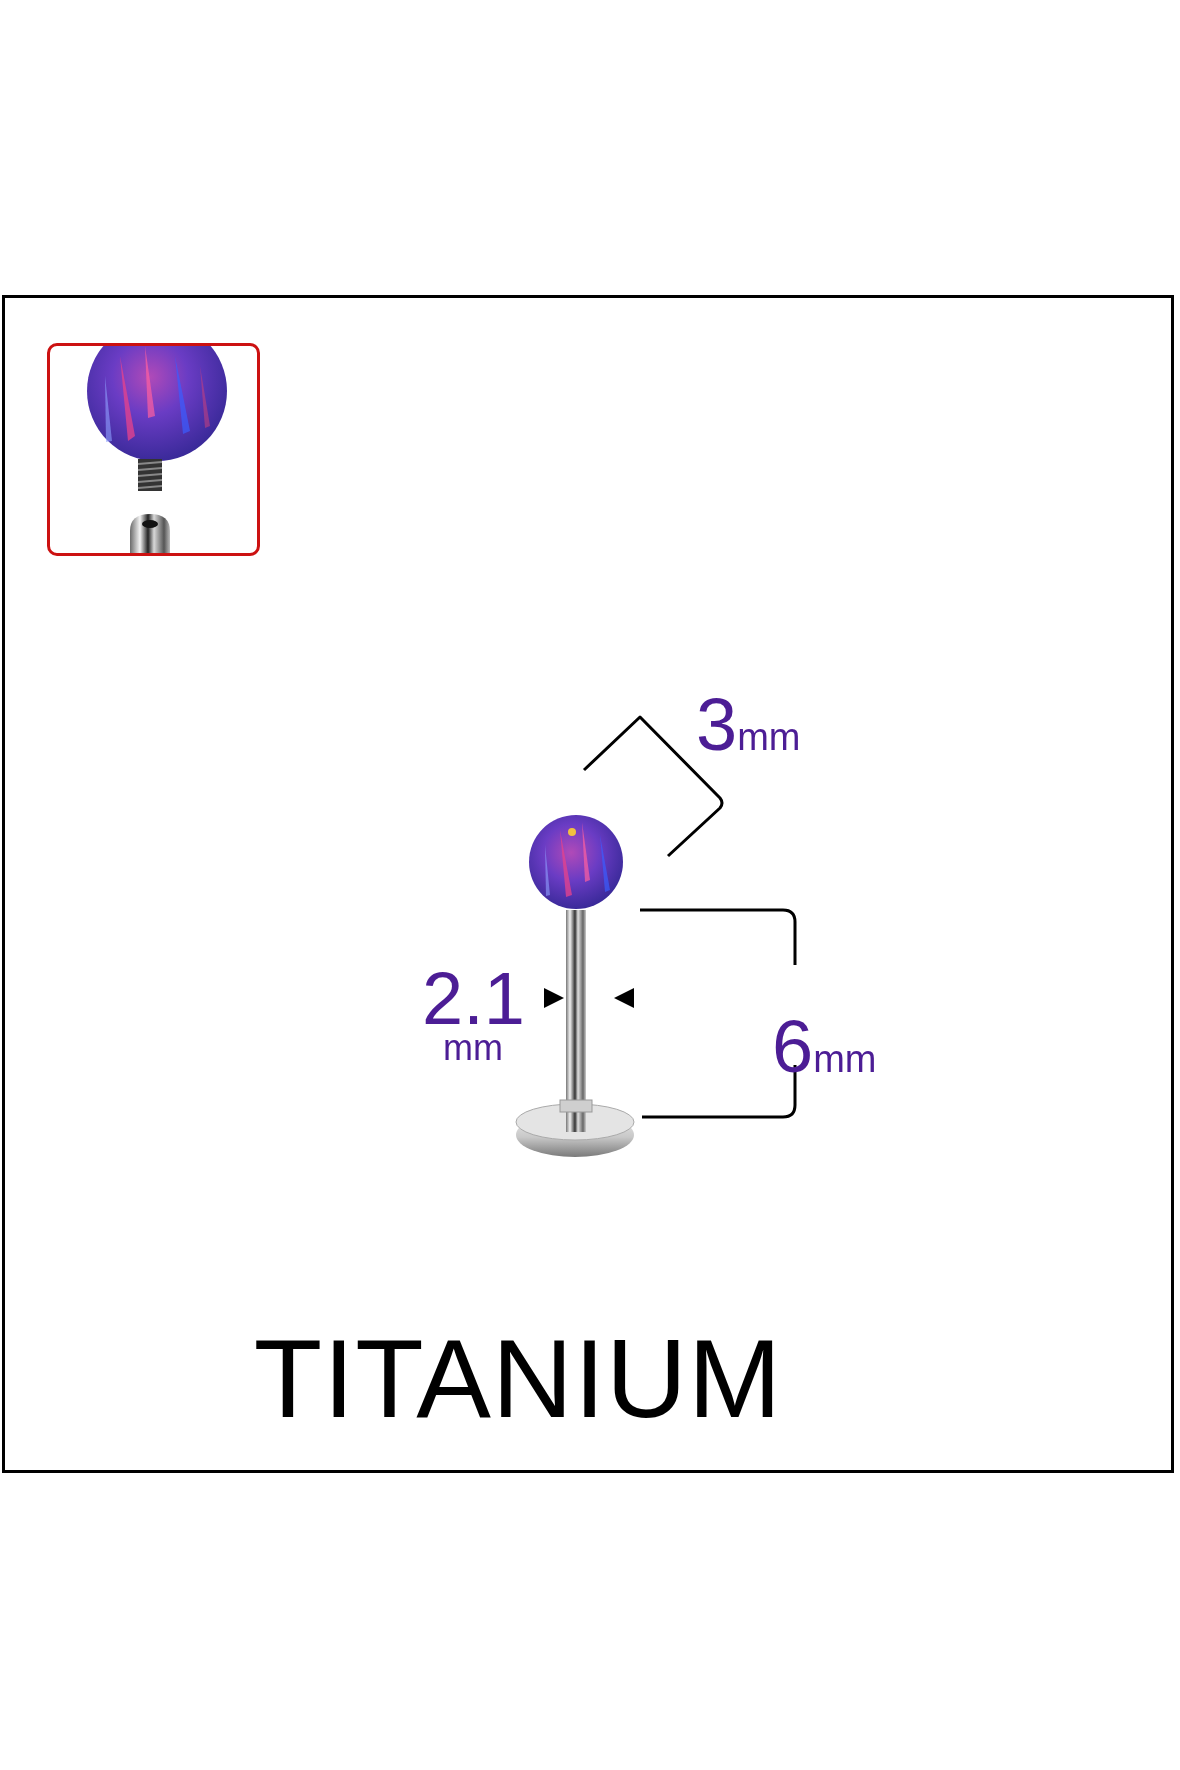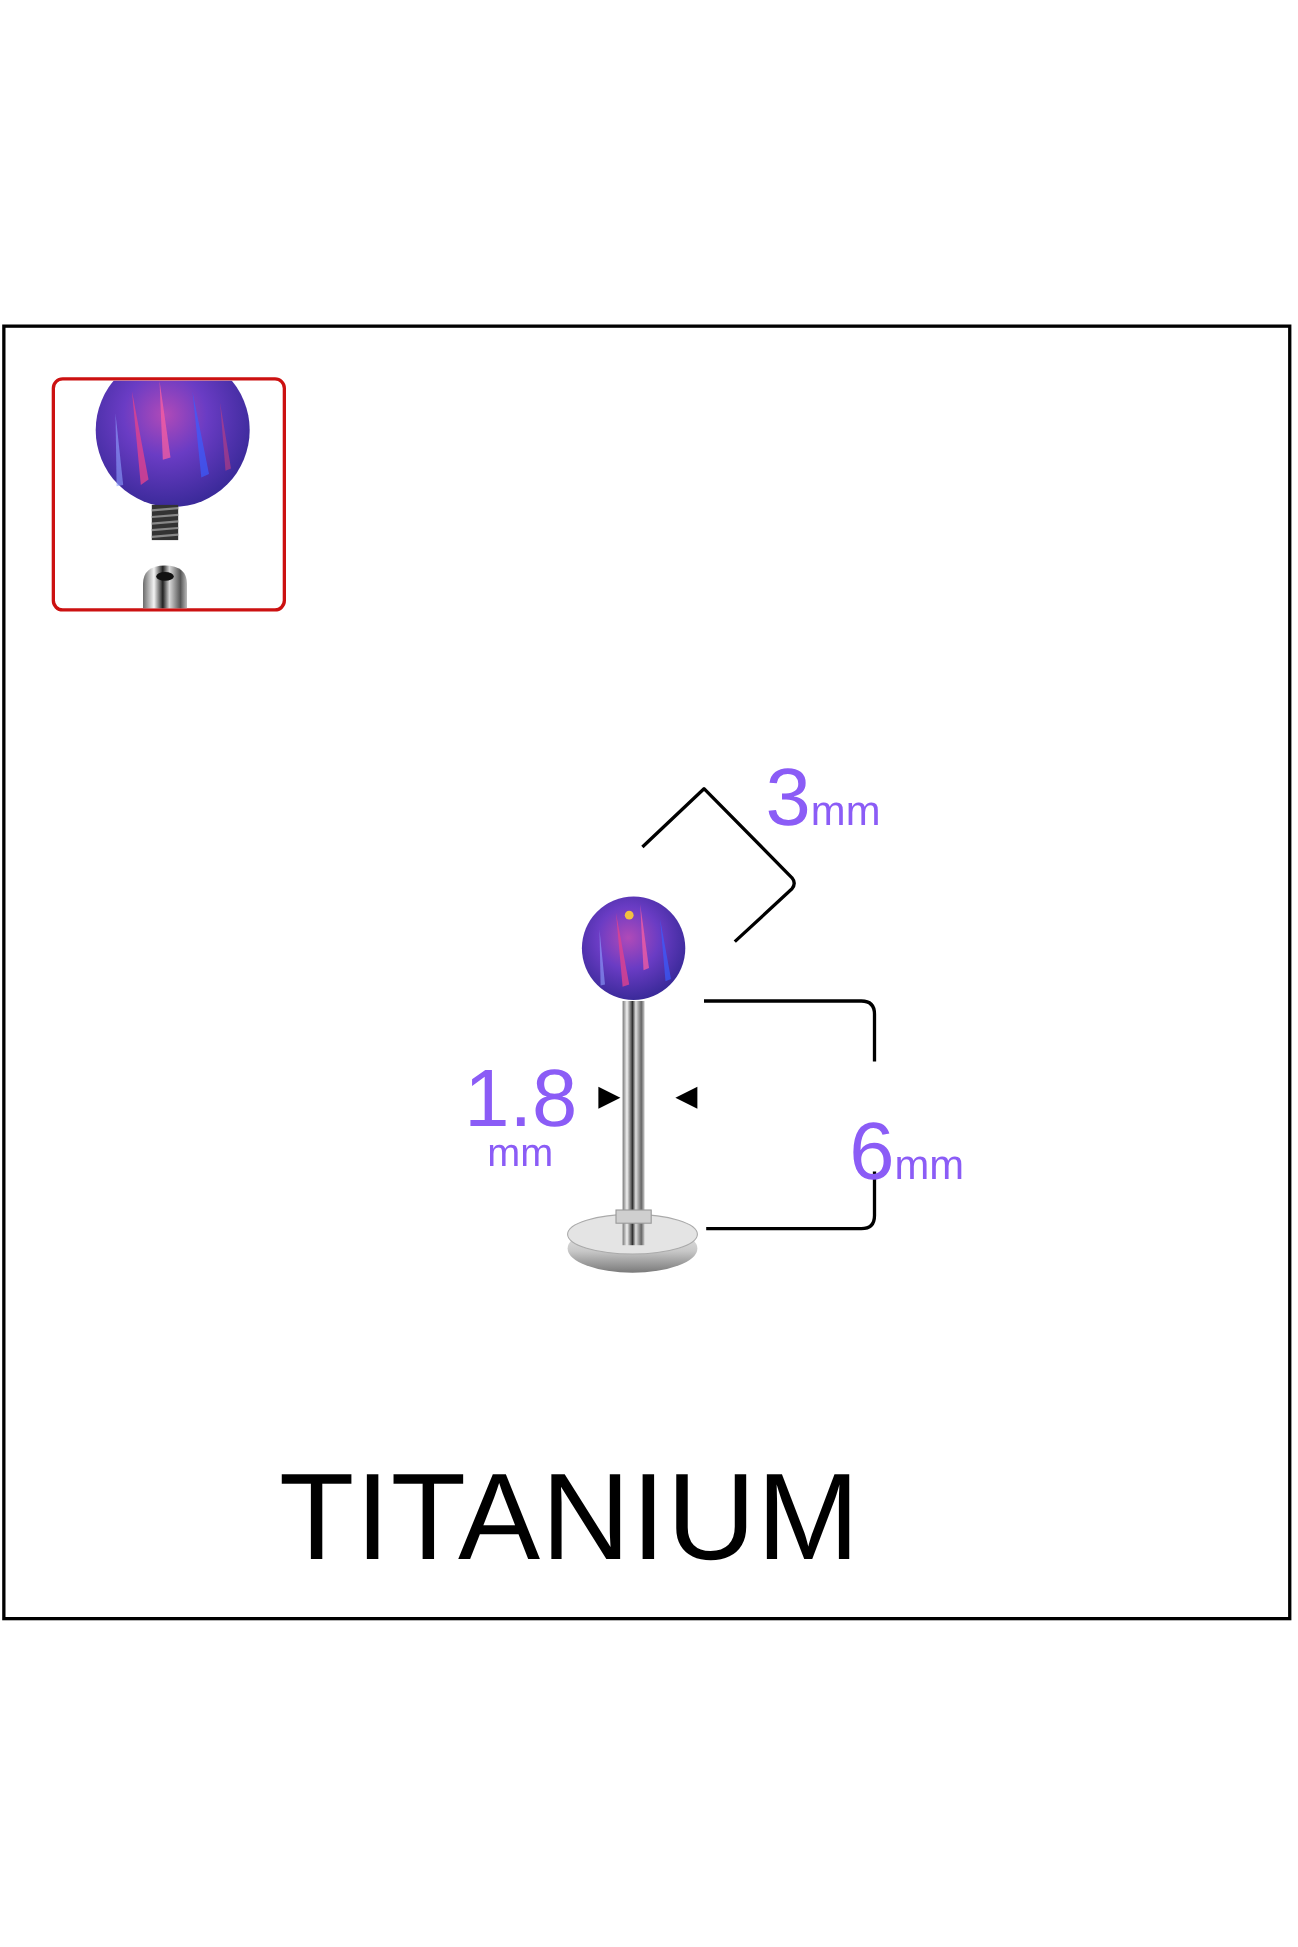--- a/index.html
+++ b/index.html
@@ -1,20 +1,20 @@
 <!DOCTYPE html>
 <html><head>
 <meta charset="utf-8">
 <style>
   html, body { margin:0; padding:0; background:#ffffff; }
   body { width:1180px; height:1770px; position:relative; overflow:hidden; font-family:"Liberation Sans", sans-serif; }
   .frame { position:absolute; left:2px; top:295px; width:1172px; height:1178px; border:3px solid #000; box-sizing:border-box; background:#fff; }
   .inset { position:absolute; left:47px; top:343px; width:213px; height:213px; border:3px solid #cc1111; border-radius:10px; box-sizing:border-box; overflow:hidden; background:#fff; }
   .product-svg { position:absolute; left:0; top:0; }
-  .lbl { position:absolute; color:#8b5cf6; line-height:1; white-space:nowrap; }
+  .lbl { position:absolute; color:#4c1d95; line-height:1; white-space:nowrap; }
   .big { font-size:74px; }
   .unit { font-size:38px; }
   .title { position:absolute; left:0; width:1036px; top:1323px; text-align:center; font-size:112px; color:#000; letter-spacing:1px; line-height:1; }
 </style>
 </head>
 <body>
 
 <div class="frame"></div>
 
 <div class="inset">
@@ -101,16 +101,16 @@
 </svg>
 
 <div class="lbl" style="left:696px; top:688px;">
   <span class="big">3</span><span class="unit">mm</span>
 </div>
 
 <div class="lbl" style="left:772px; top:1010px;">
   <span class="big">6</span><span class="unit">mm</span>
 </div>
 
-<div class="lbl big" style="left:422px; top:962px;">1.8</div>
+<div class="lbl big" style="left:422px; top:962px;">2.1</div>
 <div class="lbl unit" style="left:443px; top:1030px; font-size:36px;">mm</div>
 
 <div class="title">TITANIUM</div>
 
 </body></html>

